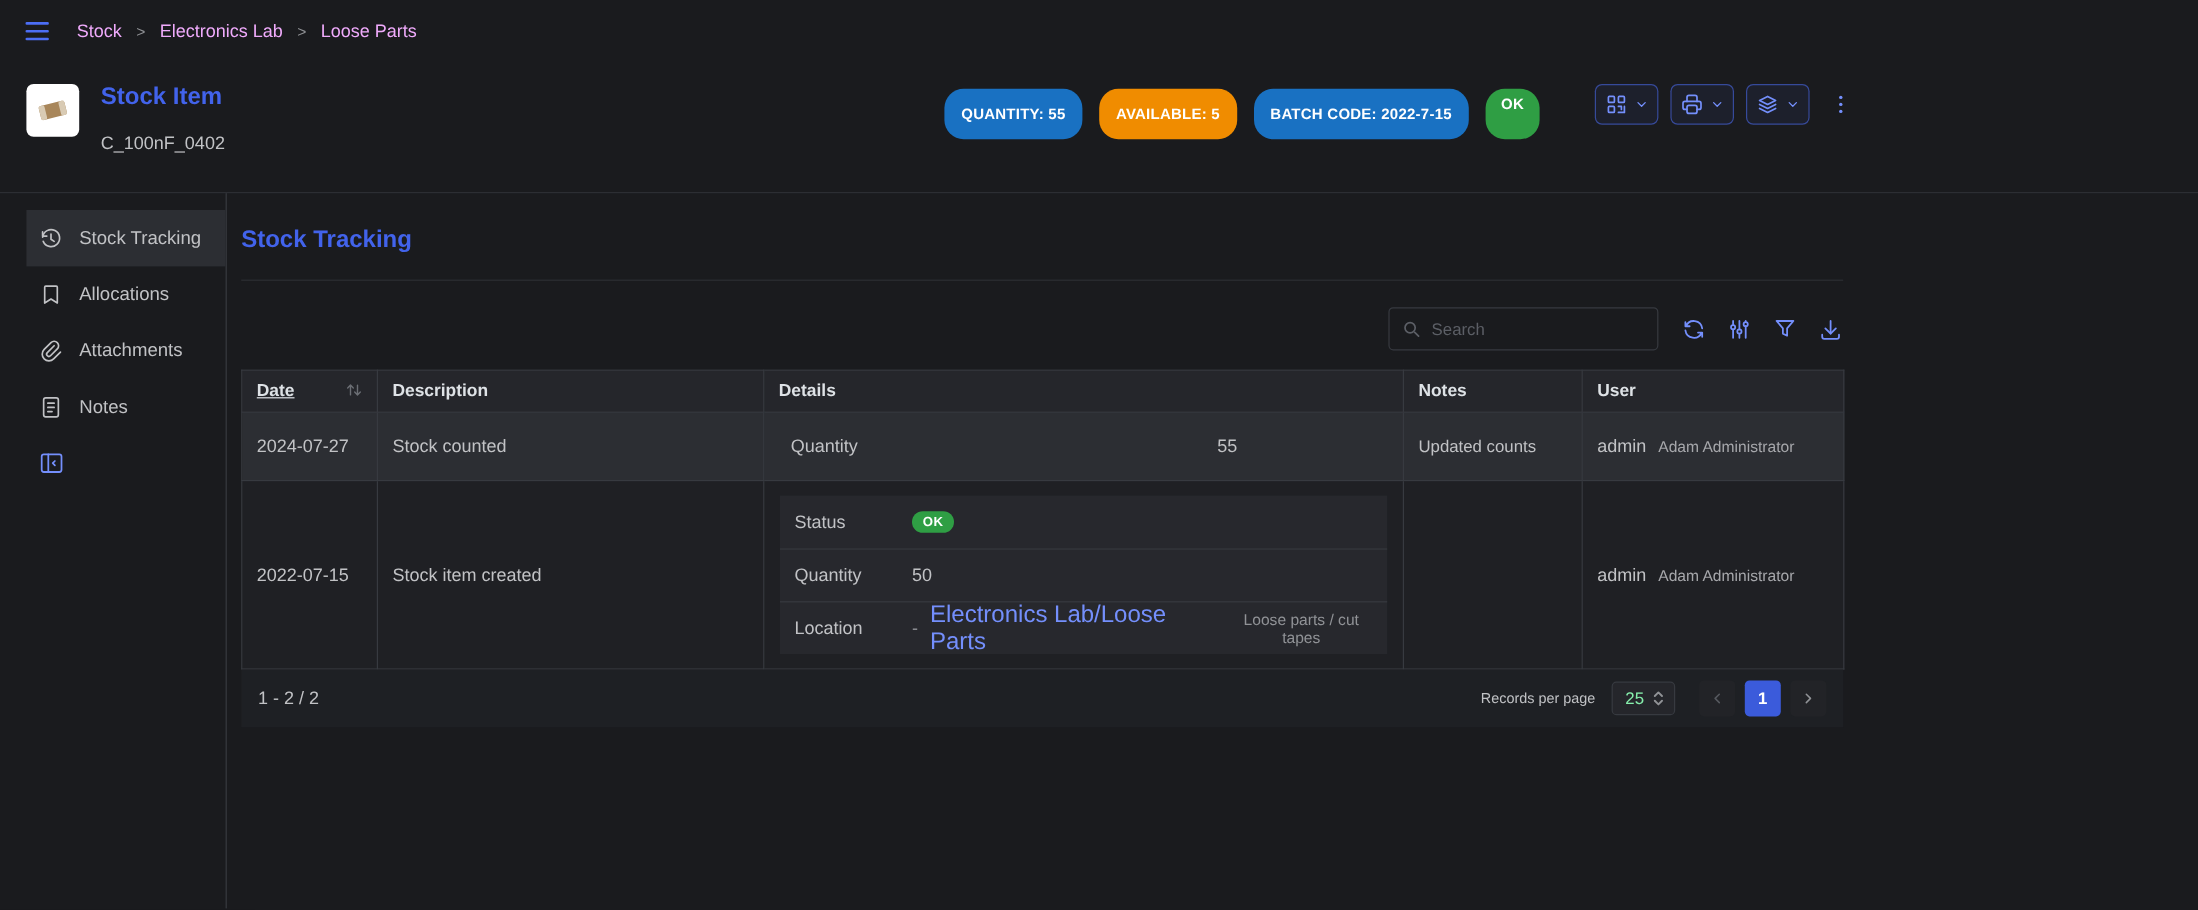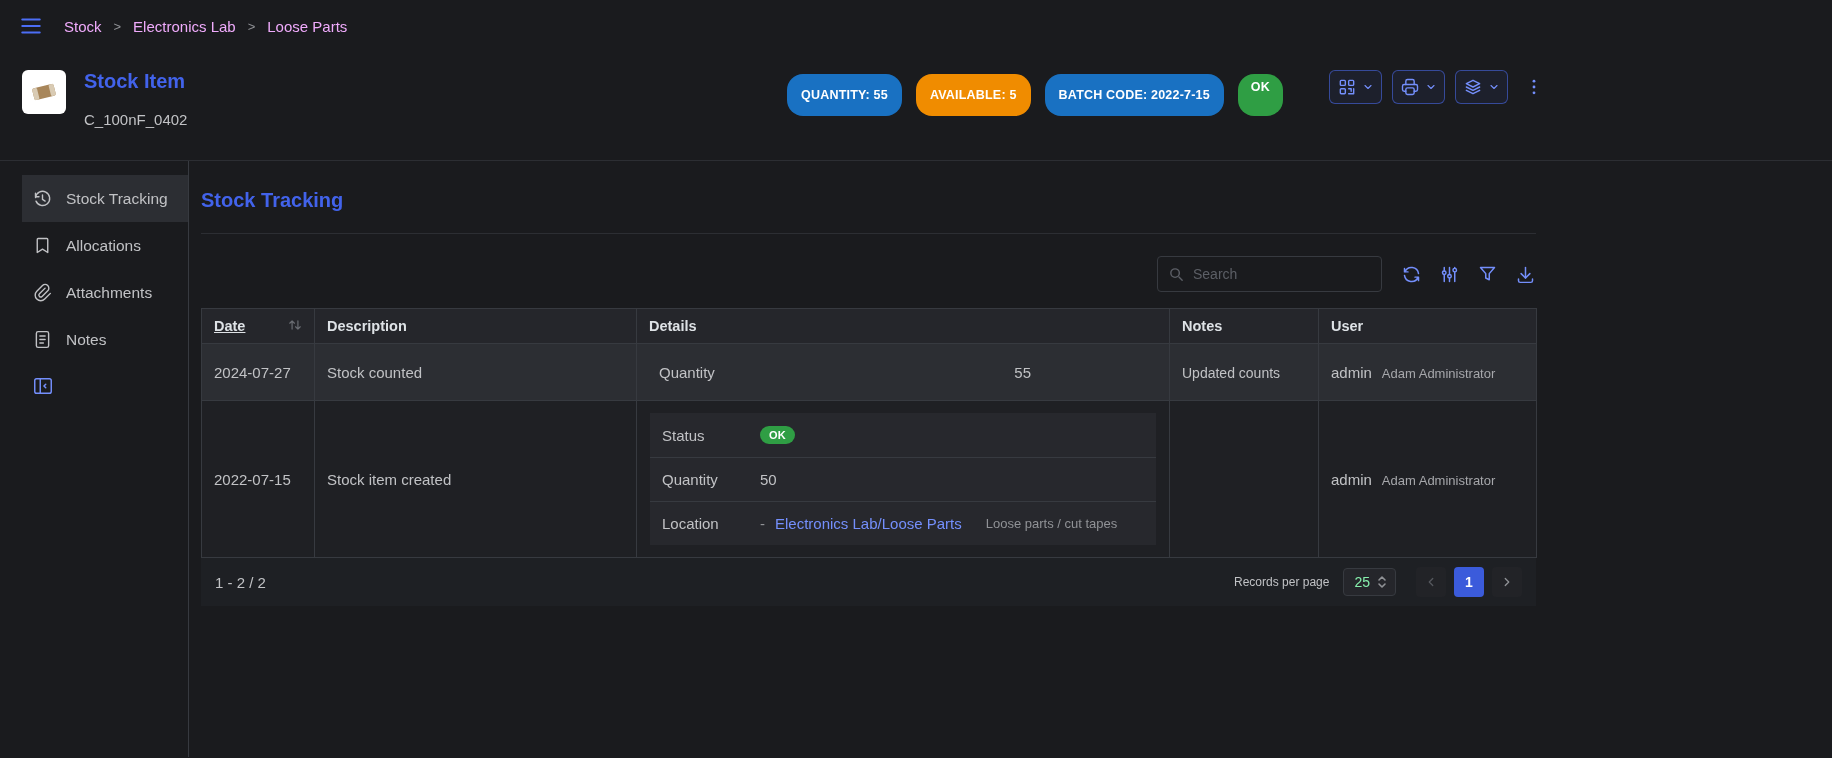--- a/index.html
+++ b/index.html
@@ -79,22 +79,22 @@
   .detail-key { width:120px; color:#c1c2c5; }
   .detail-val { width:252px; text-align:right; color:#c1c2c5; }
 
   .subtable { margin:12px 13px; }
   .subrow { display:flex; align-items:center; height:44px; padding:0 12px; background:#27282d; }
   .subrow + .subrow { border-top:1px solid #373a40; }
   .sub-key { width:98px; font-size:15px; color:#c1c2c5; flex:none; }
   .ok-chip { background:#2f9e44; color:#fff; font-size:11px; font-weight:700;
              border-radius:10px; padding:3px 9px; letter-spacing:.3px; }
   .loc-dash { color:#909296; margin-right:10px; }
-  .loc-link { color:#748ffc; font-size:15px; }
-  .loc-desc { color:#909296; font-size:13px; margin-left:24px; }
+  .loc-link { color:#748ffc; font-size:20px; }
+  .loc-desc { color:#909296; font-size:13px; margin-left:24px;text-align:center; }
 
   
   .table-footer { display:flex; align-items:center; height:48px; padding:0 14px; background:#1e2024; }
   .record-range { font-size:15px; color:#c1c2c5; }
   .footer-right { display:flex; align-items:center; margin-left:auto; }
   .rpp-label { font-size:12px; color:#c1c2c5; }
   .rpp-select { display:flex; align-items:center; gap:7px; border:1px solid #373a40; background:#25262b;
                 border-radius:4px; padding:5px 8px 5px 10px; font-size:14px; margin-left:14px; cursor:pointer; color:#86efac; }
   .pager { display:flex; gap:8px; margin-left:20px; align-items:center; }
   .page-btn { width:30px; height:30px; border-radius:4px; display:flex; align-items:center;

